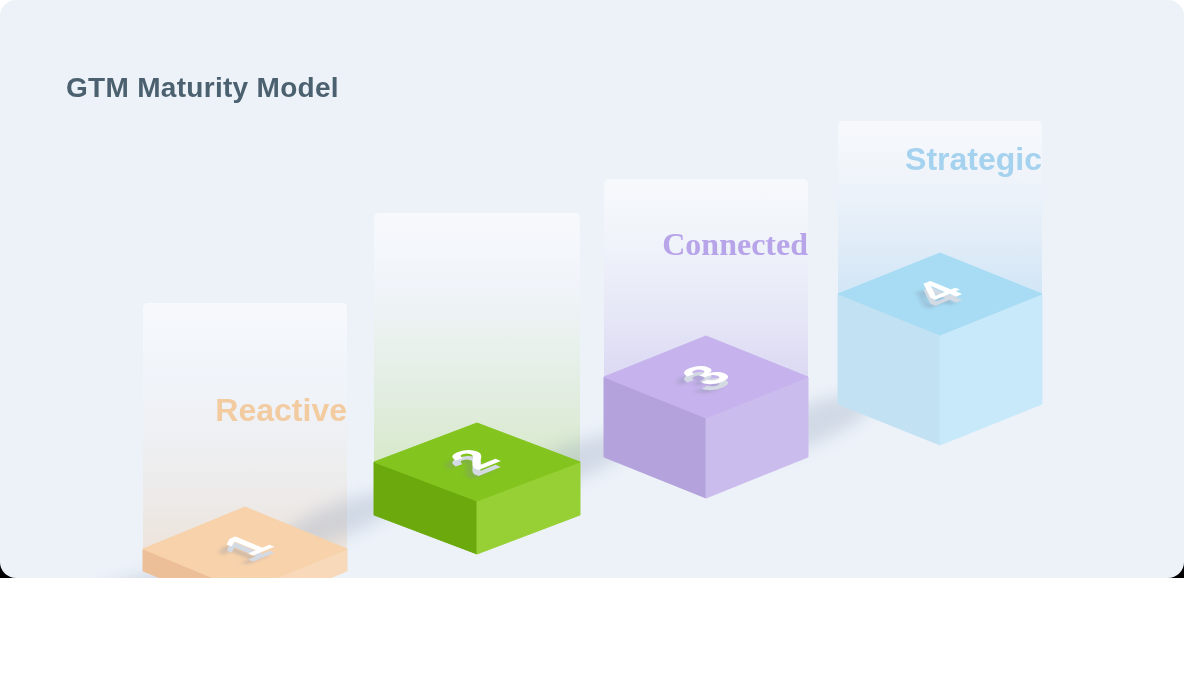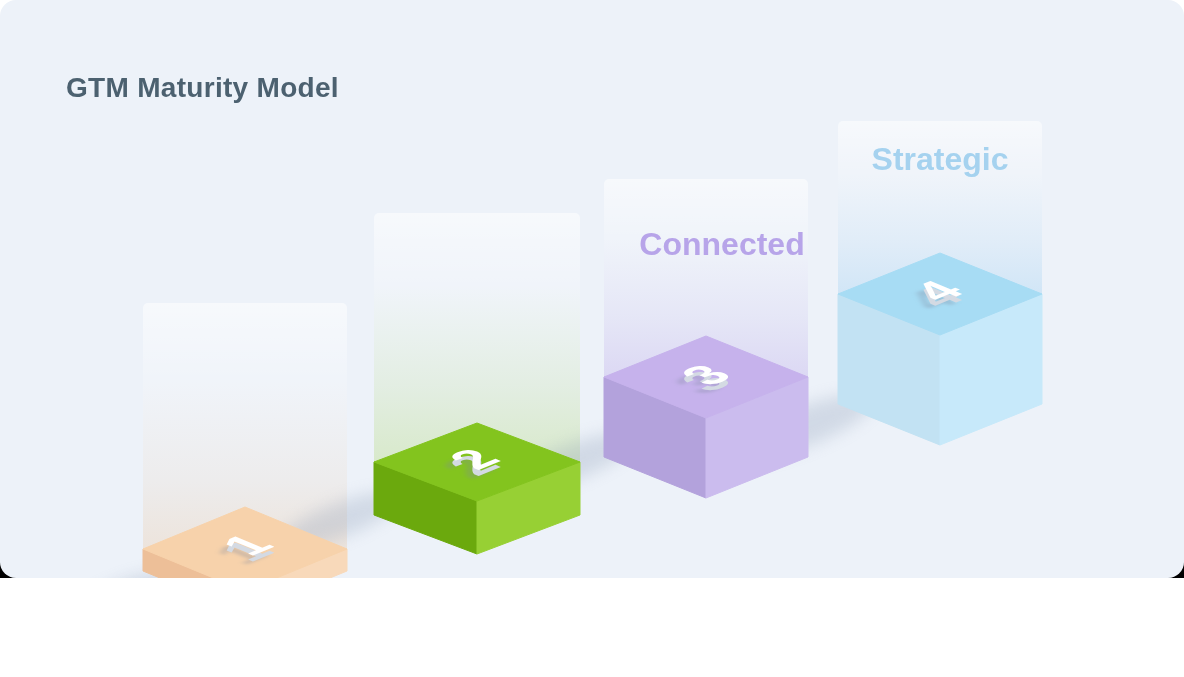--- a/index.html
+++ b/index.html
@@ -36,27 +36,27 @@
       var(--mid) 68%,
       var(--strong) 100%);
   }
   .panel-1{left:143px;top:303px;width:204px;height:264px;}
   .panel-2{left:374px;top:213px;width:206px;height:256px;}
   .panel-3{left:604px;top:179px;width:204px;height:204px;}
   .panel-4{left:838px;top:121px;width:204px;height:180px;}
   .stage-label{
     position:absolute;
     height:40px;line-height:40px;
-    text-align:center;
+    text-align:right;
     font-size:32px;
     font-weight:700;
   }
   .label-1{left:143px;top:390px;width:204px;}
   .label-2{left:374px;top:307px;width:206px;}
-  .label-3{left:620px;top:224px;width:204px;}
+  .label-3{left:604px;top:224px;width:204px;font-family:Liberation Serif, serif;}
   .label-4{left:838px;top:139px;width:204px;}
   .scene{position:absolute;left:0;top:0;}
   .digit{
     font-family:"Liberation Sans","DejaVu Sans",sans-serif;
     font-size:56px;
     font-weight:700;
     text-anchor:middle;
     dominant-baseline:central;
   }
 </style>
@@ -67,20 +67,21 @@
   <div class="underlay"></div>
   <div class="canvas">
 
     <h1 class="title" style="color: rgb(76, 97, 112);">GTM Maturity Model</h1>
 
     <div class="panel panel-1" style="--mid: rgba(236,194,150,0.13); --strong: rgba(236,194,150,0.34);"></div>
     <div class="panel panel-2" style="--mid: rgba(152,206,62,0.12); --strong: rgba(152,206,62,0.26);"></div>
     <div class="panel panel-3" style="--mid: rgba(177,152,230,0.13); --strong: rgba(177,152,230,0.30);"></div>
     <div class="panel panel-4" style="--mid: rgba(146,202,241,0.14); --strong: rgba(146,202,241,0.33);"></div>
 
+    <div class="stage-label label-1" style="color: rgb(242, 203, 161);">Reactive</div>
     <div class="stage-label label-3" style="color: rgb(183, 164, 233);">Connected</div>
     <div class="stage-label label-4" style="color: rgb(165, 210, 239);">Strategic</div>
 
     <svg class="scene" width="1184" height="677" viewBox="0 0 1184 677">
       <defs>
         <filter id="softBlur" x="-80%" y="-80%" width="260%" height="260%">
           <feGaussianBlur stdDeviation="8"></feGaussianBlur>
         </filter>
         <filter id="digitBlur" x="-60%" y="-60%" width="220%" height="220%">
           <feGaussianBlur stdDeviation="2.5"></feGaussianBlur>

